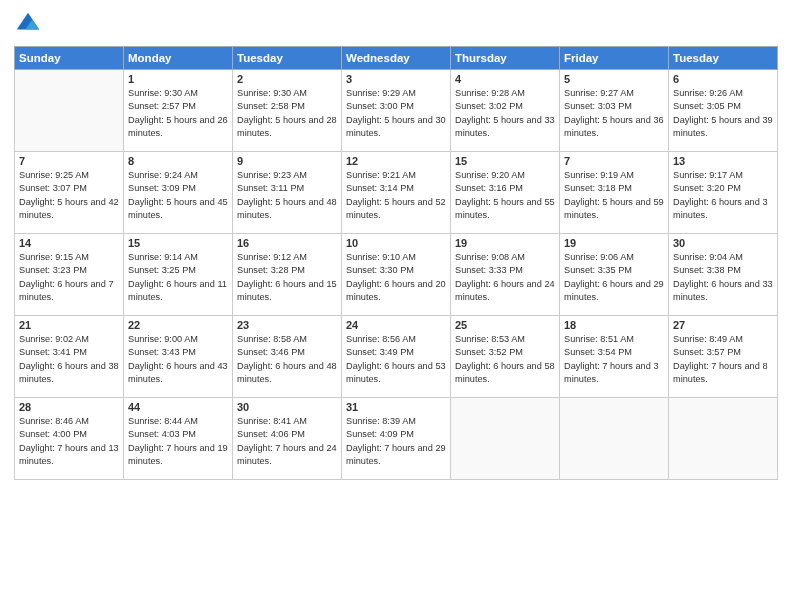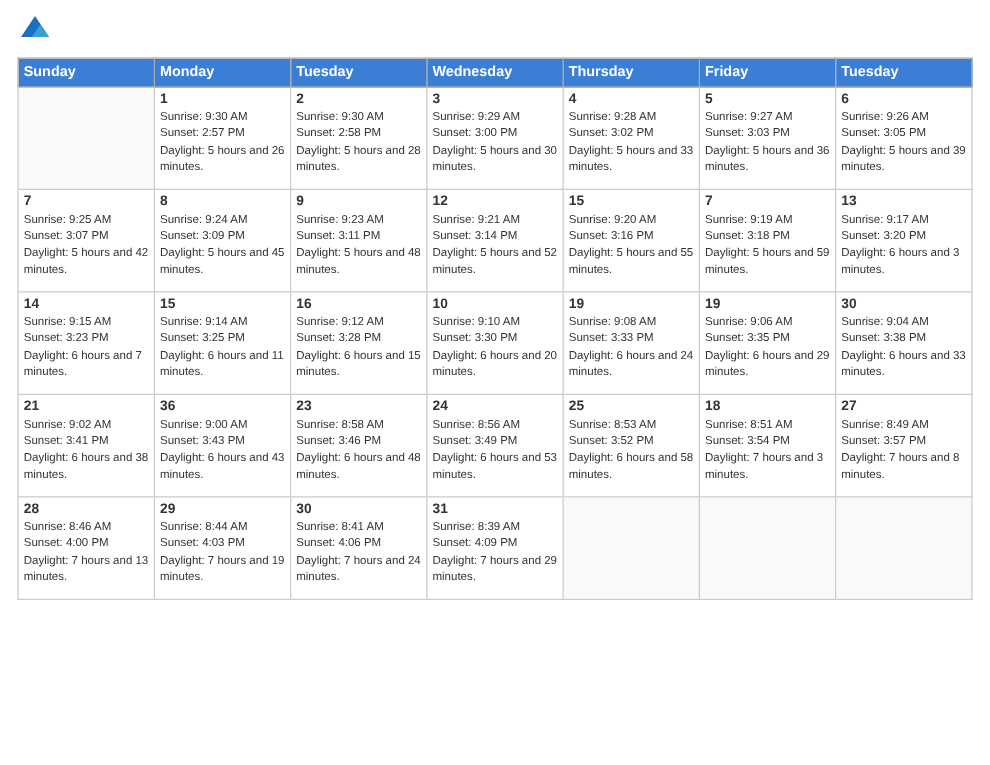--- a/index.html
+++ b/index.html
@@ -203,21 +203,21 @@
             <div class="day-num">30</div>
             <div class="day-info">Sunrise: 9:04 AM<br>Sunset: 3:38 PM<br>Daylight: 6 hours and 33 minutes.</div>
           </td>
         </tr>
         <tr>
           <td>
             <div class="day-num">21</div>
             <div class="day-info">Sunrise: 9:02 AM<br>Sunset: 3:41 PM<br>Daylight: 6 hours and 38 minutes.</div>
           </td>
           <td>
-            <div class="day-num">36</div>
+            <div class="day-num">22</div>
             <div class="day-info">Sunrise: 9:00 AM<br>Sunset: 3:43 PM<br>Daylight: 6 hours and 43 minutes.</div>
           </td>
           <td>
             <div class="day-num">23</div>
             <div class="day-info">Sunrise: 8:58 AM<br>Sunset: 3:46 PM<br>Daylight: 6 hours and 48 minutes.</div>
           </td>
           <td>
             <div class="day-num">24</div>
             <div class="day-info">Sunrise: 8:56 AM<br>Sunset: 3:49 PM<br>Daylight: 6 hours and 53 minutes.</div>
           </td>
@@ -233,21 +233,21 @@
             <div class="day-num">27</div>
             <div class="day-info">Sunrise: 8:49 AM<br>Sunset: 3:57 PM<br>Daylight: 7 hours and 8 minutes.</div>
           </td>
         </tr>
         <tr>
           <td>
             <div class="day-num">28</div>
             <div class="day-info">Sunrise: 8:46 AM<br>Sunset: 4:00 PM<br>Daylight: 7 hours and 13 minutes.</div>
           </td>
           <td>
-            <div class="day-num">29</div>
+            <div class="day-num">44</div>
             <div class="day-info">Sunrise: 8:44 AM<br>Sunset: 4:03 PM<br>Daylight: 7 hours and 19 minutes.</div>
           </td>
           <td>
             <div class="day-num">30</div>
             <div class="day-info">Sunrise: 8:41 AM<br>Sunset: 4:06 PM<br>Daylight: 7 hours and 24 minutes.</div>
           </td>
           <td>
             <div class="day-num">31</div>
             <div class="day-info">Sunrise: 8:39 AM<br>Sunset: 4:09 PM<br>Daylight: 7 hours and 29 minutes.</div>
           </td>

